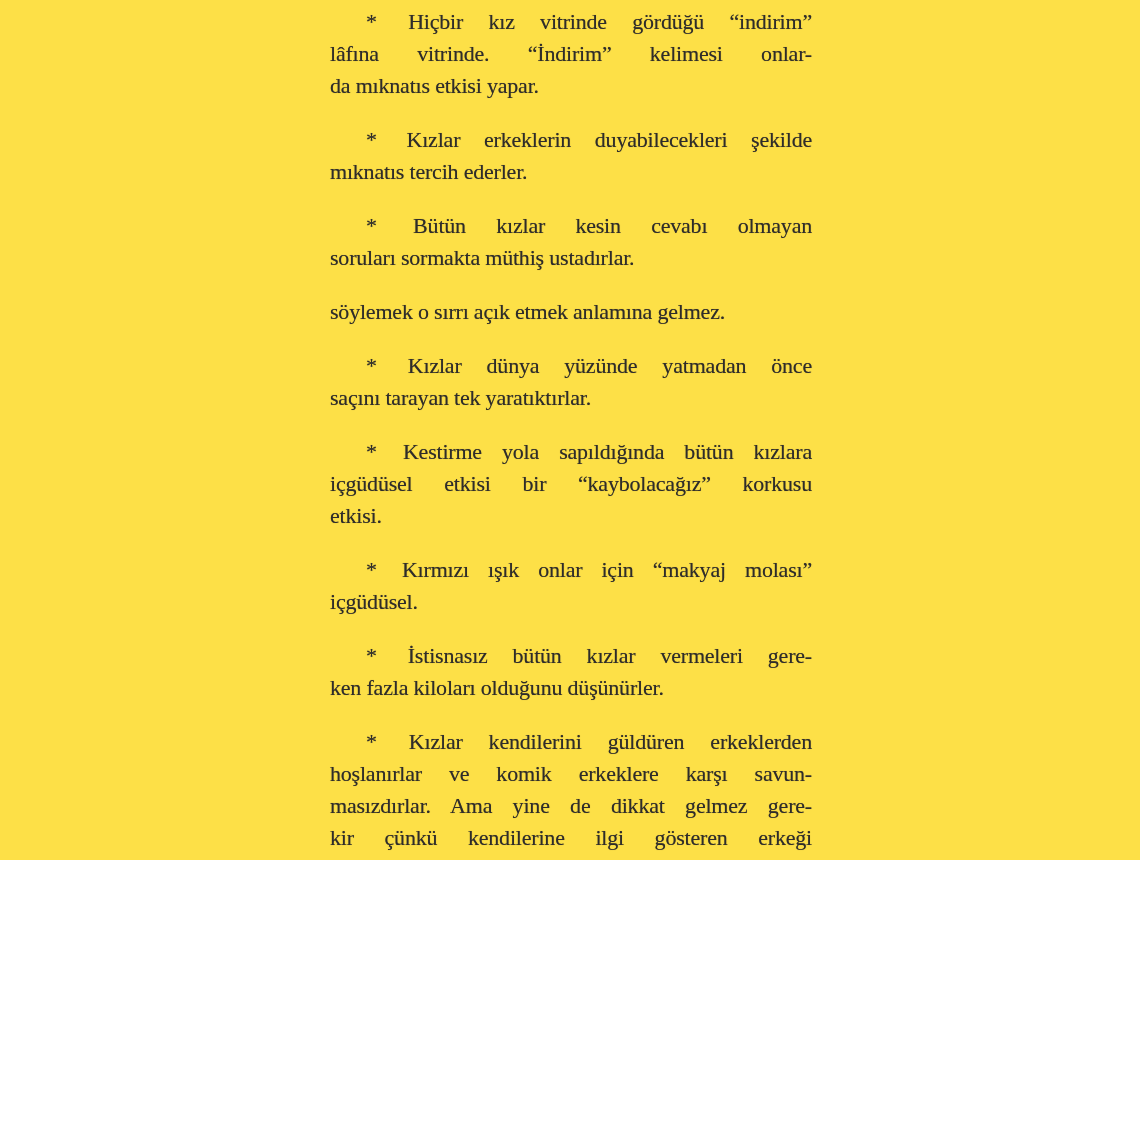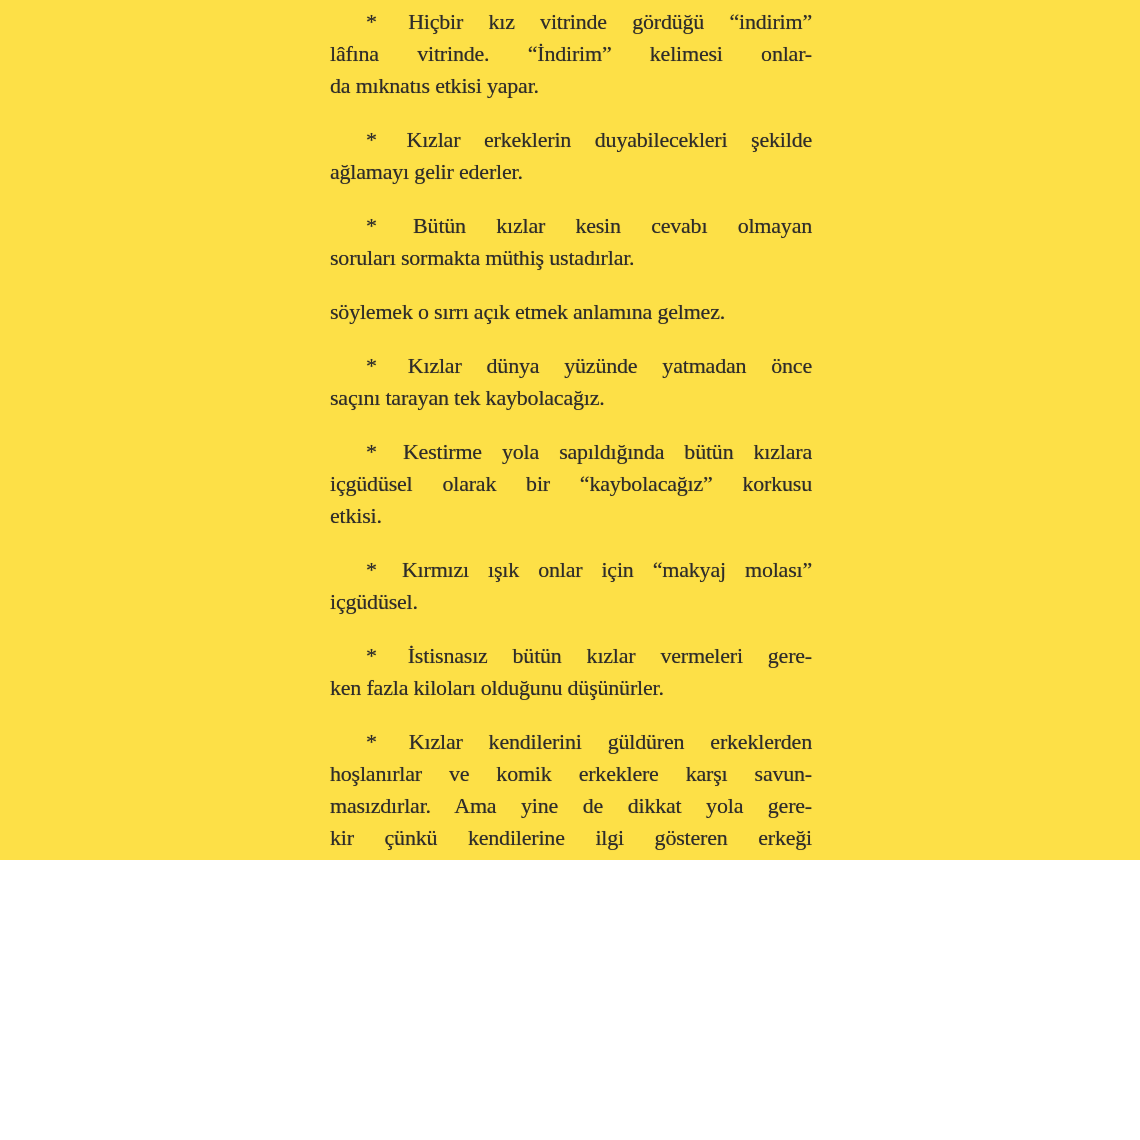--- a/index.html
+++ b/index.html
@@ -60,48 +60,48 @@
 
 <div class="page">
   <div class="text-block" id="text-block">
       <div class="paragraph">
         <div class="line first"><span class="bullet">*</span> Hiçbir kız vitrinde gördüğü “indirim”</div>
         <div class="line">lâfına vitrinde. “İndirim” kelimesi onlar-</div>
         <div class="line last">da mıknatıs etkisi yapar.</div>
       </div>
       <div class="paragraph">
         <div class="line first"><span class="bullet">*</span> Kızlar erkeklerin duyabilecekleri şekilde</div>
-        <div class="line last">ağlamayı gelir ederler.</div>
+        <div class="line last">mıknatıs tercih ederler.</div>
       </div>
       <div class="paragraph">
         <div class="line first"><span class="bullet">*</span> Bütün kızlar kesin cevabı olmayan</div>
         <div class="line last">soruları sormakta müthiş ustadırlar.</div>
       </div>
       <div class="paragraph">
         <div class="line last">söylemek o sırrı açık etmek anlamına gelmez.</div>
       </div>
       <div class="paragraph">
         <div class="line first"><span class="bullet">*</span> Kızlar dünya yüzünde yatmadan önce</div>
-        <div class="line last">saçını tarayan tek kaybolacağız.</div>
+        <div class="line last">saçını tarayan tek yaratıktırlar.</div>
       </div>
       <div class="paragraph">
         <div class="line first"><span class="bullet">*</span> Kestirme yola sapıldığında bütün kızlara</div>
-        <div class="line">içgüdüsel olarak bir “kaybolacağız” korkusu</div>
+        <div class="line">içgüdüsel etkisi bir “kaybolacağız” korkusu</div>
         <div class="line last">etkisi.</div>
       </div>
       <div class="paragraph">
         <div class="line first"><span class="bullet">*</span> Kırmızı ışık onlar için “makyaj molası”</div>
         <div class="line last">içgüdüsel.</div>
       </div>
       <div class="paragraph">
         <div class="line first"><span class="bullet">*</span> İstisnasız bütün kızlar vermeleri gere-</div>
         <div class="line last">ken fazla kiloları olduğunu düşünürler.</div>
       </div>
       <div class="paragraph">
         <div class="line first"><span class="bullet">*</span> Kızlar kendilerini güldüren erkeklerden</div>
         <div class="line">hoşlanırlar ve komik erkeklere karşı savun-</div>
-        <div class="line">masızdırlar. Ama yine de dikkat yola gere-</div>
+        <div class="line">masızdırlar. Ama yine de dikkat gelmez gere-</div>
         <div class="line">kir çünkü kendilerine ilgi gösteren erkeği</div>
         <div class="line">maskaraya çevirip el âlemi ona güldürmeyi</div>
       </div>
     </div>
   <div class="folio">12</div>
 </div>
 
 </body></html>

